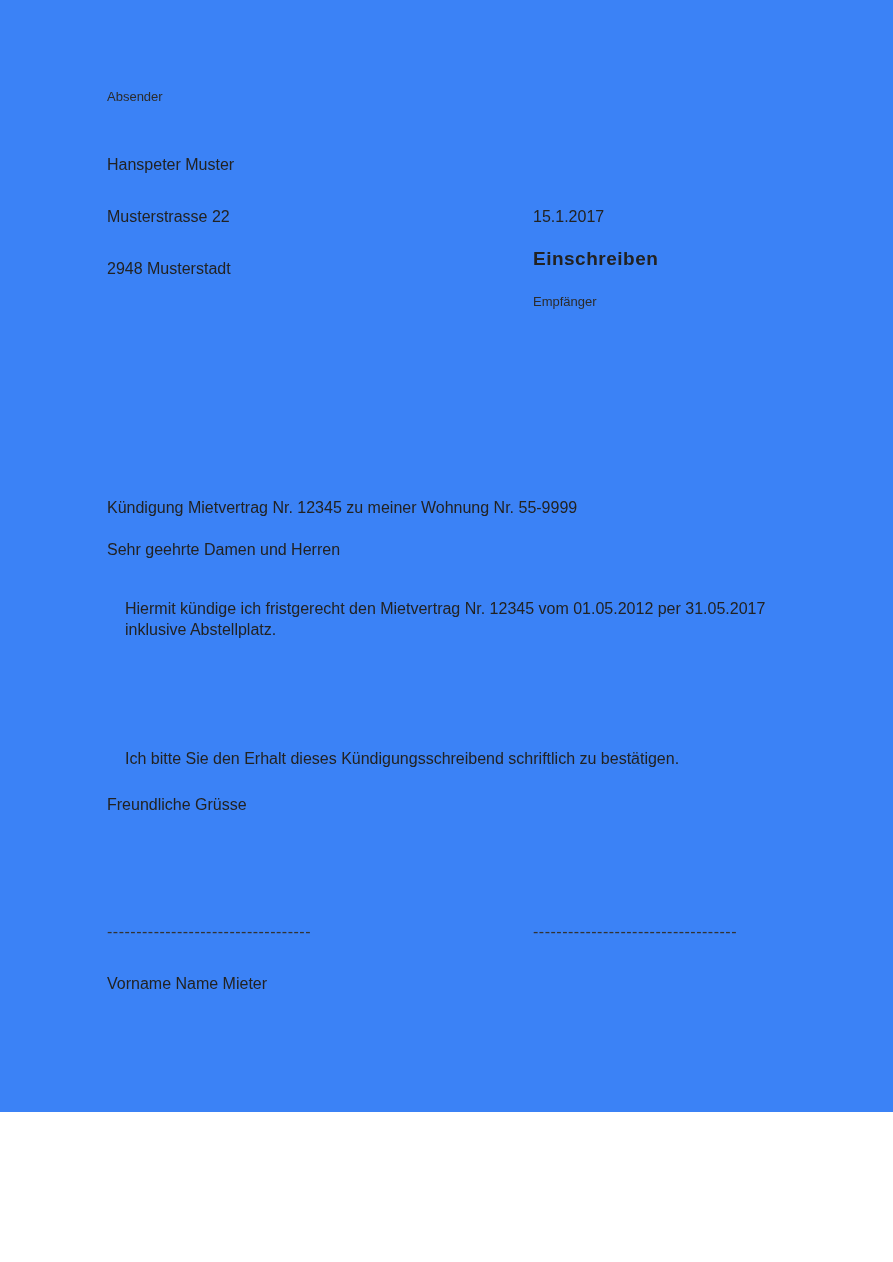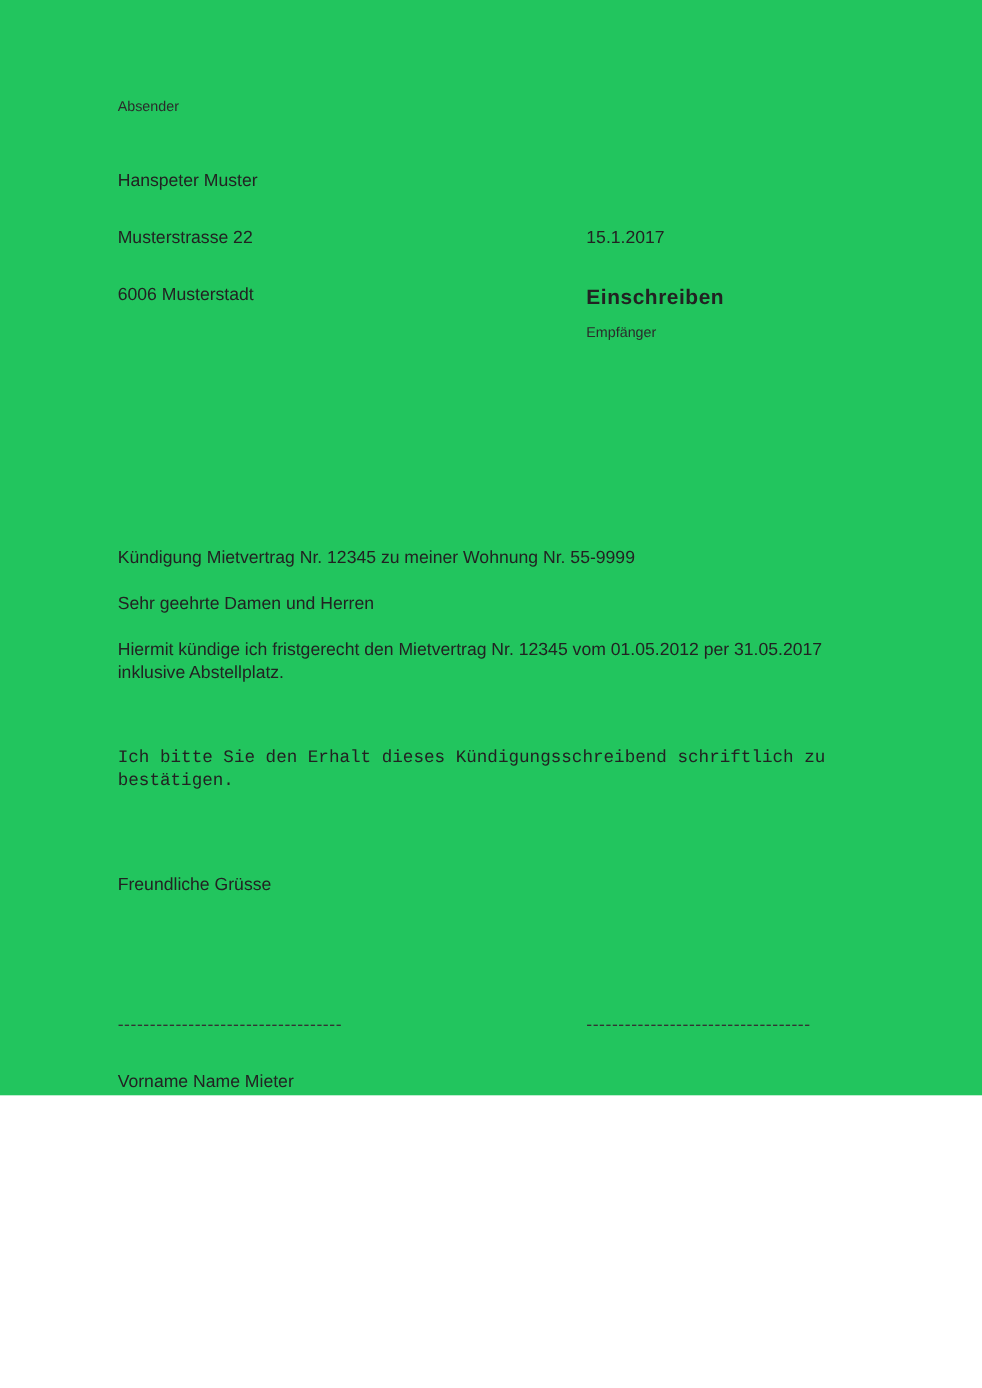--- a/index.html
+++ b/index.html
@@ -3,22 +3,22 @@
 <meta charset="utf-8">
 <style>
   html, body {
     margin: 0;
     padding: 0;
     background: #ffffff;
   }
   .page {
     position: relative;
     width: 893px;
-    height: 996px;
-    background: #22c55e;
+    height: 1112px;
+    background: #3b82f6;
     font-family: "Liberation Sans", "DejaVu Sans", sans-serif;
     color: #222222;
     font-size: 16px;
     line-height: 21px;
     overflow: hidden;
   }
   .abs { position: absolute; }
   .small-label {
     font-size: 13px;
     color: #2b2b2b;
@@ -26,57 +26,57 @@
   .addr-line { display: block; margin-top: 31px; }
   .delivery {
     font-size: 19px;
     font-weight: bold;
     letter-spacing: 0.5px;
   }
   .subject {
     font-weight: normal;
   }
   .para {
-    margin: 0;
+    margin: 18px;
     max-width: 648px;
   }
   .sig-line {
     letter-spacing: 0.5px;
     white-space: nowrap;
     color: #333333;
   }
 </style>
 </head>
 <body>
 
 <div class="page">
 
   <div class="abs small-label" style="left:107px; top:86px;">Absender</div>
 
   <div class="abs" style="left:107px; top:123px;">
     <span class="addr-line">Hanspeter Muster</span>
     <span class="addr-line">Musterstrasse 22</span>
-    <span class="addr-line">6006 Musterstadt</span>
+    <span class="addr-line">2948 Musterstadt</span>
   </div>
 
   <div class="abs" style="left:533px; top:206px;">15.1.2017</div>
 
-  <div class="abs delivery" style="left:533px; top:260px;">Einschreiben</div>
+  <div class="abs delivery" style="left:533px; top:248px;">Einschreiben</div>
 
   <div class="abs small-label" style="left:533px; top:291px;">Empfänger</div>
 
 
   <div class="abs subject" style="left:107px; top:497px;">Kündigung Mietvertrag Nr. 12345 zu meiner Wohnung Nr. 55-9999</div>
 
   <div class="abs" style="left:107px; top:539px;">Sehr geehrte Damen und Herren</div>
 
   <p class="abs para" style="left:107px; top:580px;">Hiermit kündige ich fristgerecht den Mietvertrag Nr. 12345 vom 01.05.2012 per 31.05.2017 inklusive Abstellplatz.</p>
 
 
-  <p class="abs para" style="left:107px; top:679px;font-family:Liberation Mono, monospace;">Ich bitte Sie den Erhalt dieses Kündigungsschreibend schriftlich zu bestätigen.</p>
+  <p class="abs para" style="left:107px; top:730px;">Ich bitte Sie den Erhalt dieses Kündigungsschreibend schriftlich zu bestätigen.</p>
 
   <div class="abs" style="left:107px; top:766px;margin-top:28px;">Freundliche Grüsse</div>
 
   <div class="abs" style="left:107px; top:890px;">
     <span class="addr-line sig-line">-----------------------------------</span>
     <span class="addr-line">Vorname Name Mieter</span>
   </div>
 
   <div class="abs" style="left:533px; top:890px;">
     <span class="addr-line sig-line">-----------------------------------</span>

